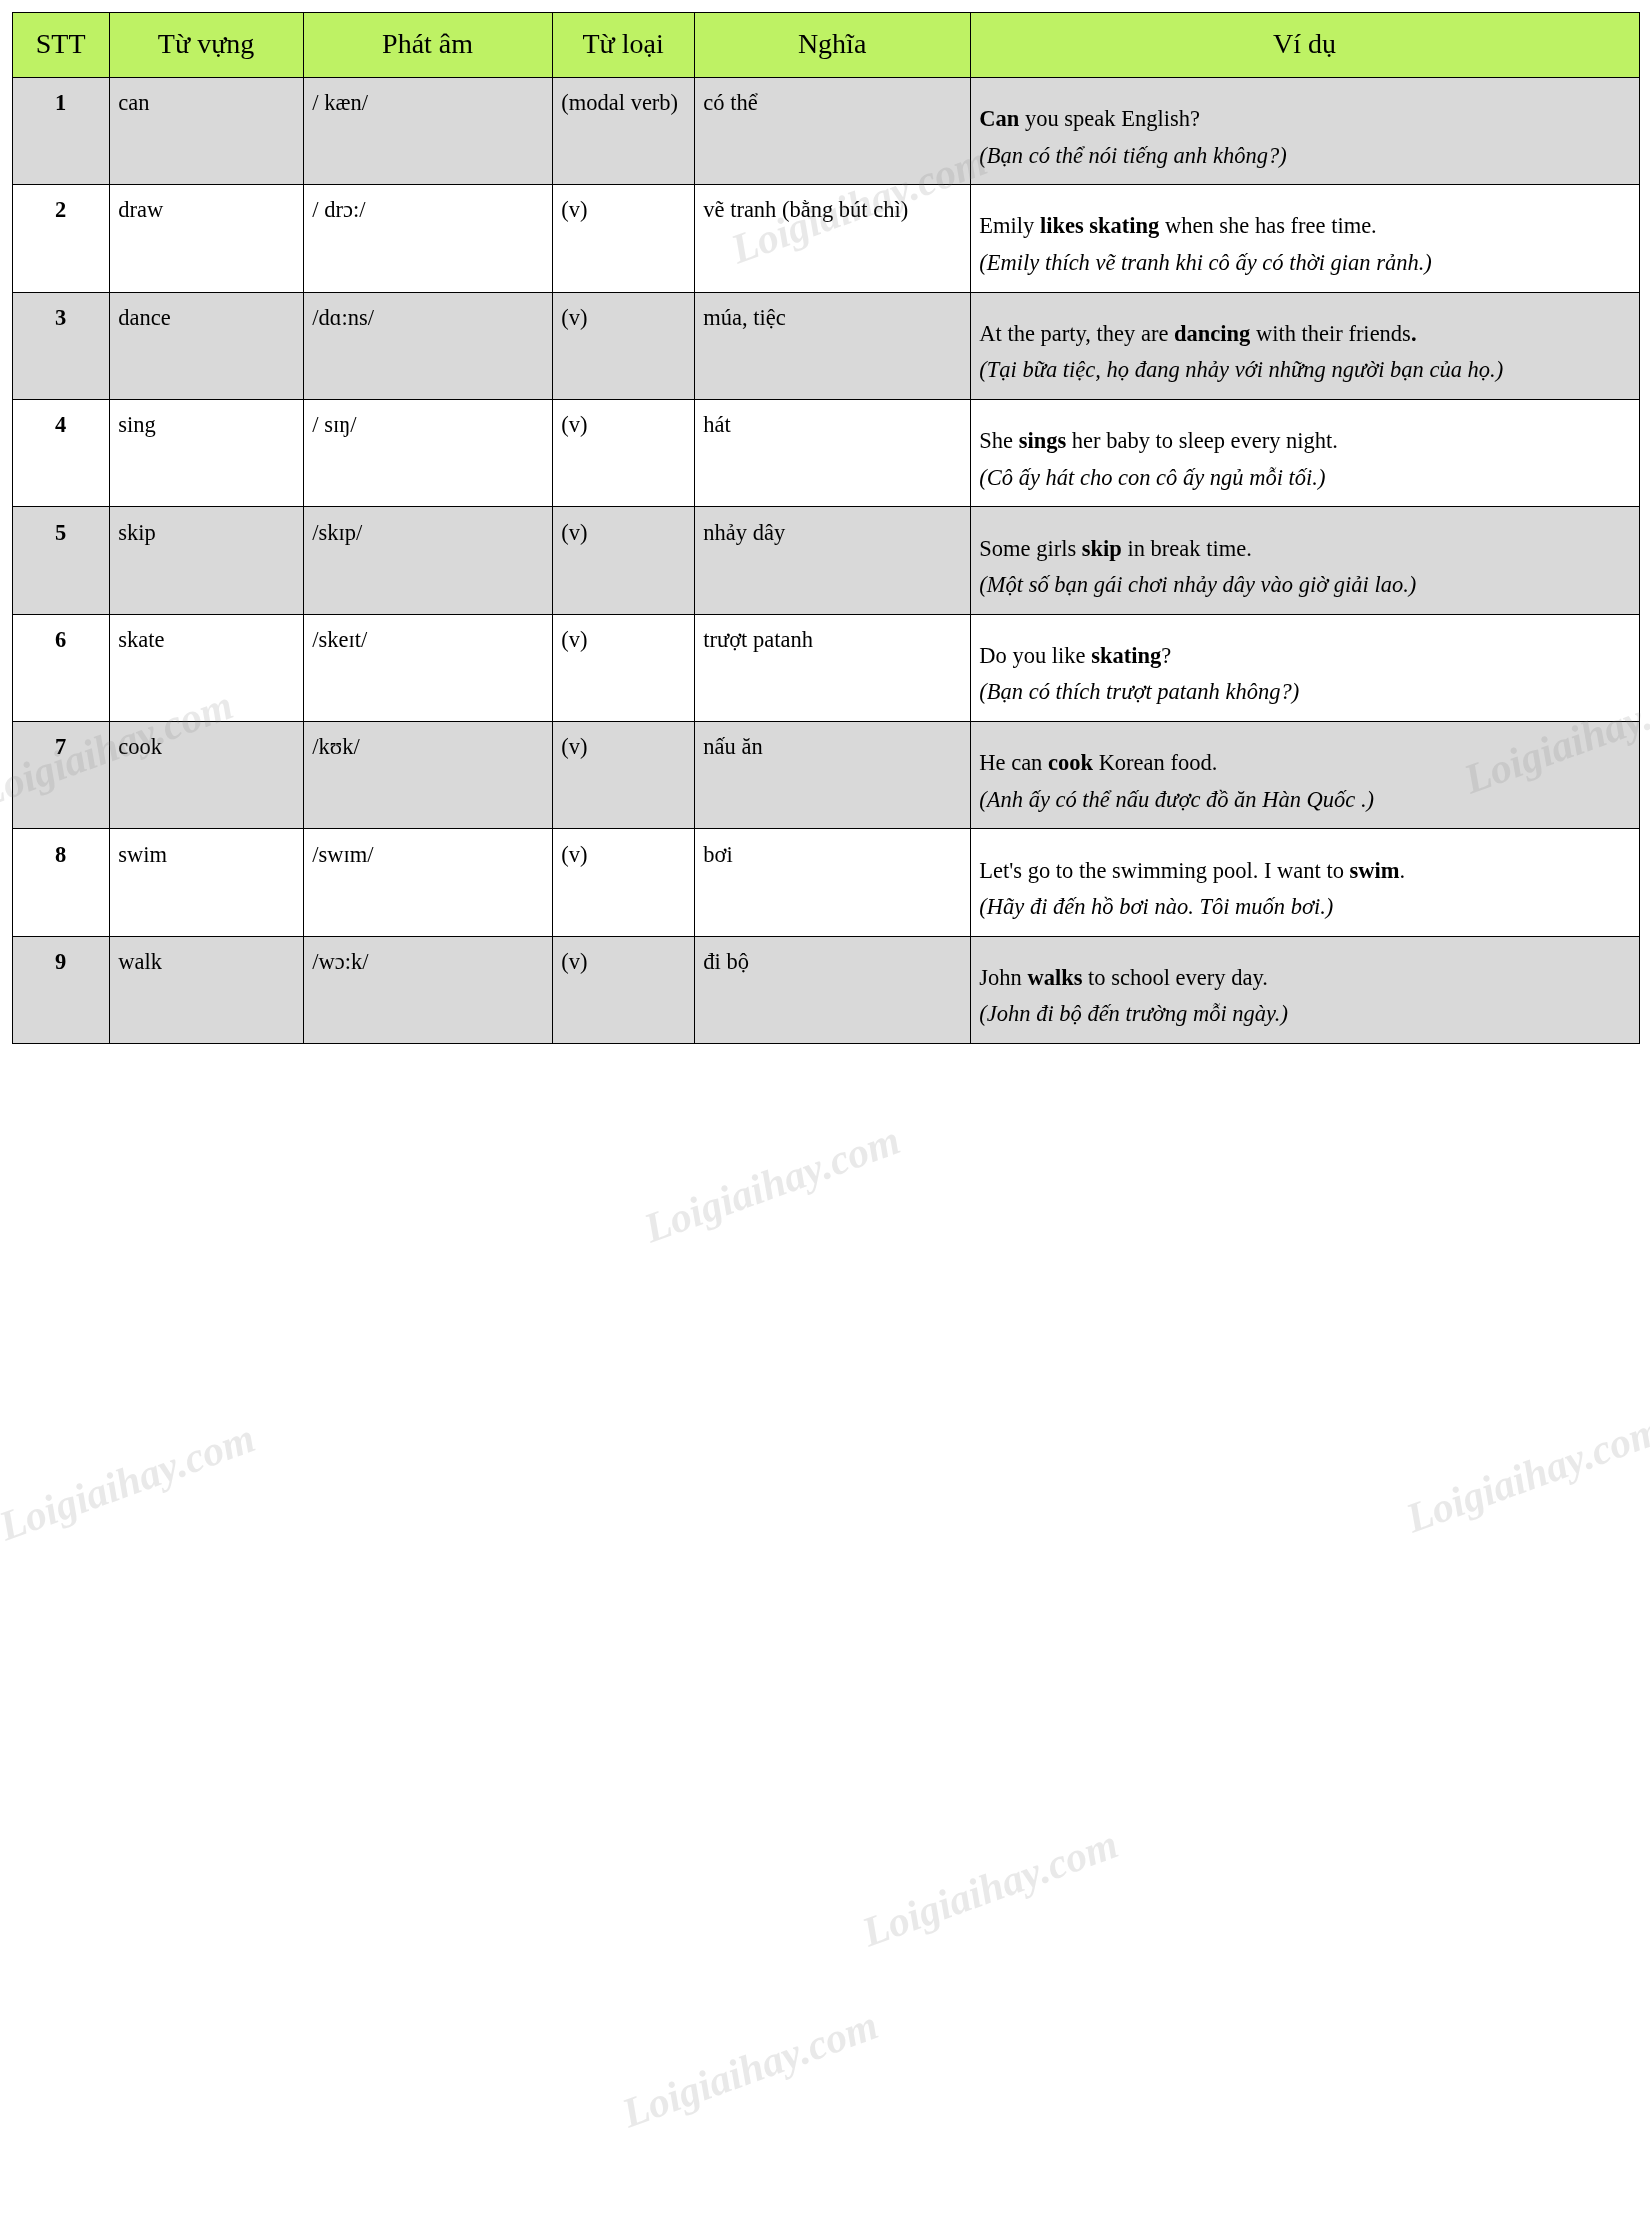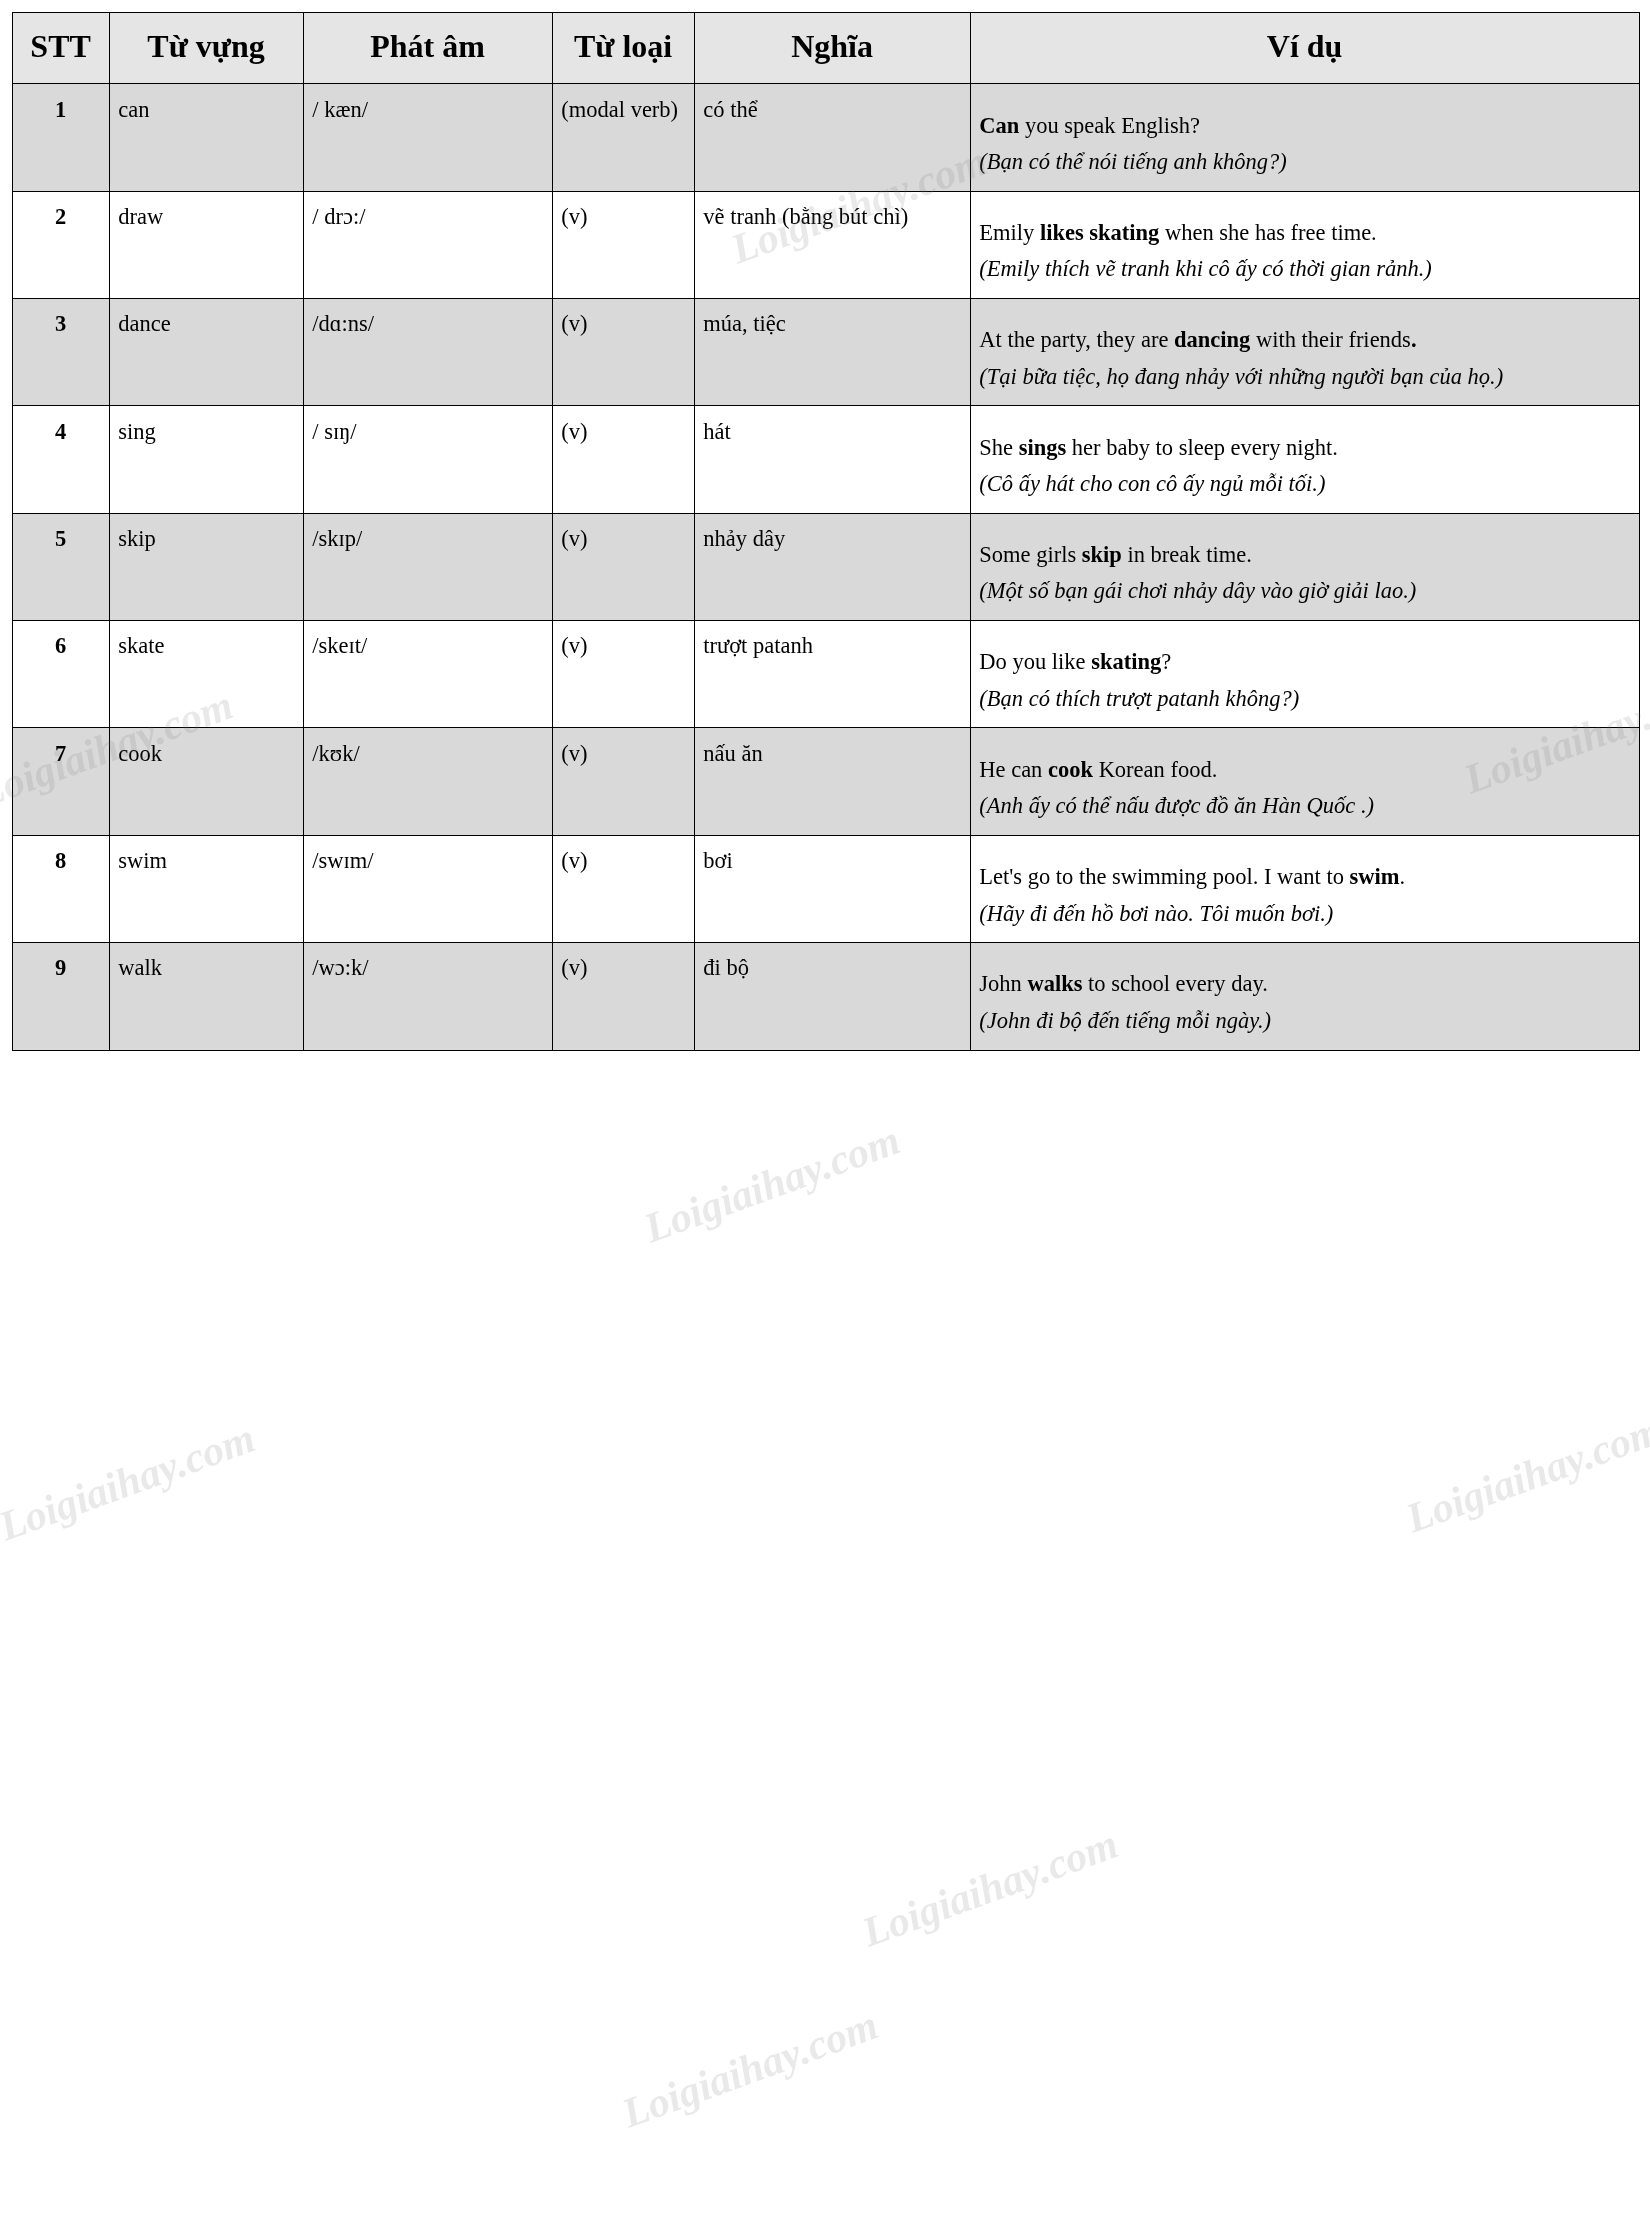--- a/index.html
+++ b/index.html
@@ -41,24 +41,24 @@
     z-index: 2;
   }
   table.vocab th, table.vocab td {
     border: 1.5px solid #000000;
     vertical-align: top;
     padding: 7.3px 8.7px 10.2px 8.7px;
     font-size: 22.5px;
     line-height: 1.62;
   }
   table.vocab thead th {
-    background: #e5e5e5;
+    background: #bef264;
     text-align: center;
-    font-weight: bold;
-    font-size: 32px;
+    font-weight: normal;
+    font-size: 28px;
     padding: 8.7px 5.8px 10.2px 5.8px;
     vertical-align: middle;
   }
   
   col.c-stt    { width: 97px; }
   col.c-word   { width: 194px; }
   col.c-ipa    { width: 249px; }
   col.c-pos    { width: 142px; }
   col.c-mean   { width: 276px; }
   col.c-ex     { width: 669px; }
@@ -199,20 +199,20 @@
           </td>
         </tr>
         <tr class="shaded">
           <td class="stt">9</td>
           <td>walk</td>
           <td>/wɔ:k/</td>
           <td>(v)</td>
           <td>đi bộ</td>
           <td>
             <span class="ex-en">John <b>walks</b> to school every day.</span>
-            <span class="ex-vi">(John đi bộ đến tiếng mỗi ngày.)</span>
+            <span class="ex-vi">(John đi bộ đến trường mỗi ngày.)</span>
           </td>
         </tr>
       </tbody>
   </table>
 
 </div>
 
 
 </body></html>

